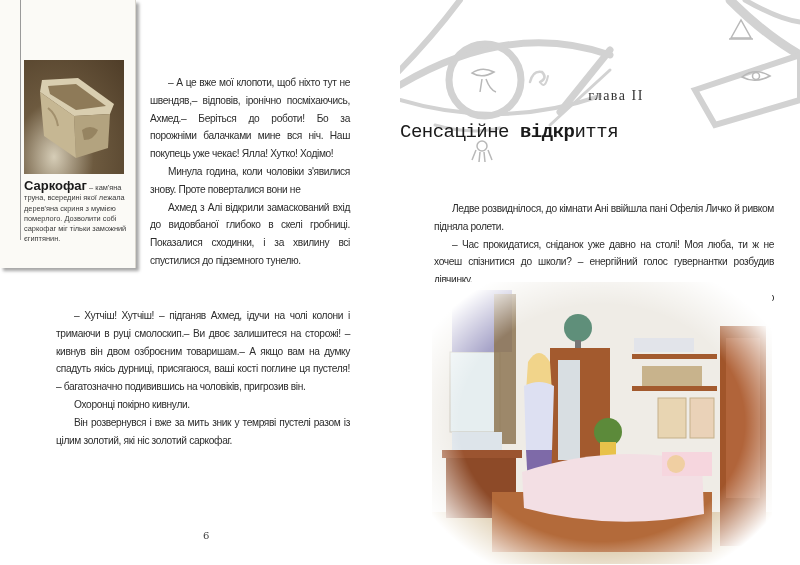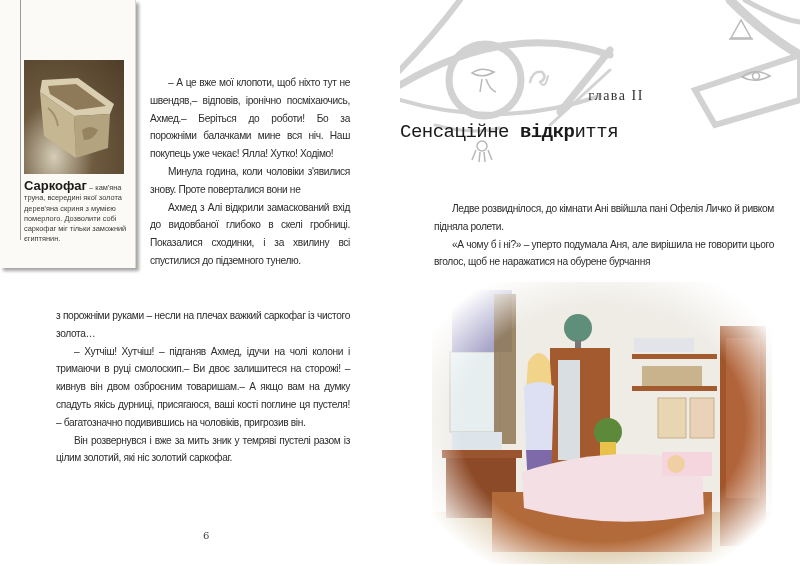--- a/index.html
+++ b/index.html
@@ -73,32 +73,32 @@
         <polygon points="6,6 42,4 78,30 74,40 38,42 4,18" fill="#d9ceb0"></polygon>
         <polygon points="12,12 40,10 70,32 40,36 14,20" fill="#8e7a58"></polygon>
         <polygon points="4,18 38,42 40,84 8,62" fill="#c6b793"></polygon>
         <polygon points="38,42 74,40 72,74 40,84" fill="#b3a37f"></polygon>
         <path d="M46,56 q8,-6 16,0 q-4,10 -14,10 z" fill="#8a7654" opacity="0.7"></path>
         <path d="M12,34 q8,6 10,18" stroke="#8a7654" stroke-width="2" fill="none" opacity="0.6"></path>
       </svg>
     </div>
 
     <div class="sarc-caption">
-      <span class="term">Саркофаг</span><span> – кам'яна труна, всередині якої золота дерев'яна скриня з мумією померлого. Дозволити собі саркофаг міг тільки заможний єгиптянин.</span>
+      <span class="term">Саркофаг</span><span> – кам'яна труна, всередині якої лежала дерев'яна скриня з мумією померлого. Дозволити собі саркофаг міг тільки заможний єгиптянин.</span>
     </div>
 
     <div class="body-text left-text-top">
       <p class="indent">– А це вже мої клопоти, щоб ніхто тут не швендяв,– відповів, іронічно посміхаючись, Ахмед.– Беріться до роботи! Бо за порожніми балачками мине вся ніч. Наш покупець уже чекає! Ялла! Хутко! Ходімо!</p>
       <p class="indent">Минула година, коли чоловіки з'явилися знову. Проте поверталися вони не</p>
       <p class="indent">Ахмед з Алі відкрили замаскований вхід до видовбаної глибоко в скелі гробниці. Показалися сходинки, і за хвилину всі спустилися до підземного тунелю.</p>
     </div>
 
     <div class="body-text left-text-bottom" style="top: 295px;">
-      <p>з порожніми руками – несли на плечах важкий саркофаг із чистого золота…</p>
       <p class="indent">– Хутчіш! Хутчіш! – підганяв Ахмед, ідучи на чолі колони і тримаючи в руці смолоскип.– Ви двоє залишитеся на сторожі! – кивнув він двом озброєним товаришам.– А якщо вам на думку спадуть якісь дурниці, присягаюся, ваші кості поглине ця пустеля! – багатозначно подивившись на чоловіків, пригрозив він.</p>
+      <p class="indent">Охоронці покірно кивнули.</p>
       <p class="indent">Він розвернувся і вже за мить зник у темряві пустелі разом із цілим золотий, які ніс золотий саркофаг.</p>
     </div>
 
     <div class="page-number">6</div>
   </div>
 
   <div class="right-page">
     <svg class="ornament" viewBox="0 0 400 170">
       <g fill="none" stroke="#d2d2d2" stroke-linecap="round">
         <path d="M0,85 Q110,20 210,55" stroke-width="7"></path>
@@ -127,20 +127,21 @@
     </svg>
 
     <div class="chapter-label">глава II</div>
     <div class="chapter-title">
       <span>Сенсаційне </span><span class="bold">відкр</span><span>иття</span>
     </div>
   </div>
 
   <div class="body-text right-text">
     <p class="indent">Ледве розвиднілося, до кімнати Ані ввійшла пані Офелія Личко й ривком підняла ролети.</p>
+    <p class="indent">– Час прокидатися, сніданок уже давно на столі! Моя люба, ти ж не хочеш спізнитися до школи? – енергійний голос гувернантки розбудив дівчинку.</p>
     <p class="indent">«А чому б і ні?» – уперто подумала Аня, але вирішила не говорити цього вголос, щоб не наражатися на обурене бурчання</p>
   </div>
 
   <div class="illustration">
     <svg viewBox="0 0 340 282" width="340" height="282">
       <defs>
         <radialGradient id="vign" cx="50%" cy="50%" r="60%">
           <stop offset="70%" stop-color="#ffffff" stop-opacity="0"></stop>
           <stop offset="100%" stop-color="#ffffff" stop-opacity="1"></stop>
         </radialGradient>

